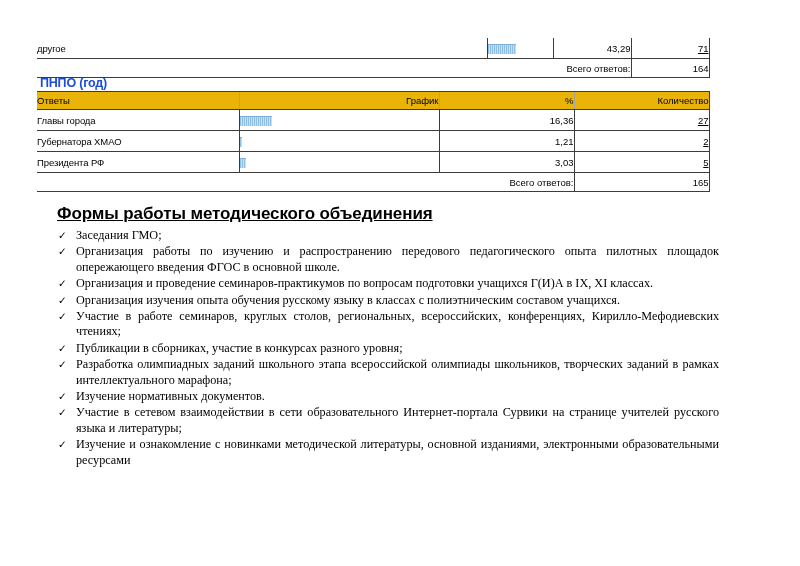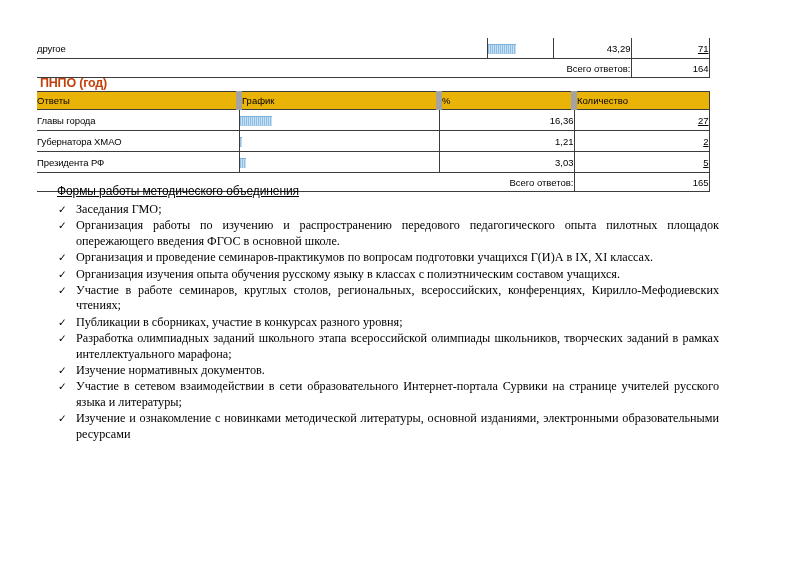--- a/index.html
+++ b/index.html
@@ -124,21 +124,21 @@
   }
 
   
   .section-heading {
     position: absolute;
     left: 40px;
     top: 76px;
     font-family: "Liberation Sans", sans-serif;
     font-size: 12.5px;
     font-weight: bold;
-    color: #c2410c;
+    color: #1d4ed8;
     letter-spacing: -0.2px;
   }
 
   
   .table-main {
     position: absolute;
     left: 37px;
     top: 91px;
     width: 672px;
   }
@@ -153,40 +153,41 @@
     border-top: 1px solid #3c3c3c;
     border-bottom: 1px solid #3c3c3c;
     font-size: 9.5px;
     font-weight: normal;
   }
   .th-answer {
     text-align: left;
     padding-left: 4px;
   }
   .th-graph, .th-percent, .th-count {
-    text-align: left;
-    border-left: 6px solid #a3a3a3;
+    text-align: right;
+    border-left: 1px solid #a3a3a3;
   }
   .th-count { border-right: 1px solid #3c3c3c; }
 
   
   .list-block {
     position: absolute;
     left: 57px;
     top: 184px;
     width: 700px;
   }
 
   .list-title {
     font-family: "Liberation Sans", sans-serif;
-    font-size: 12px;
-    font-weight: normal;
+    font-size: 17px;
+    font-weight: bold;
     text-decoration: underline;
     letter-spacing: -0.1px;
     margin-bottom: 4px;
+    margin-top: 20px;
   }
 
   .bullet-item {
     display: flex;
     align-items: flex-start;
     font-family: "Liberation Serif", serif;
     font-size: 12.2px;
     line-height: 15.4px;
     margin-bottom: 1px;
     text-align: justify;

